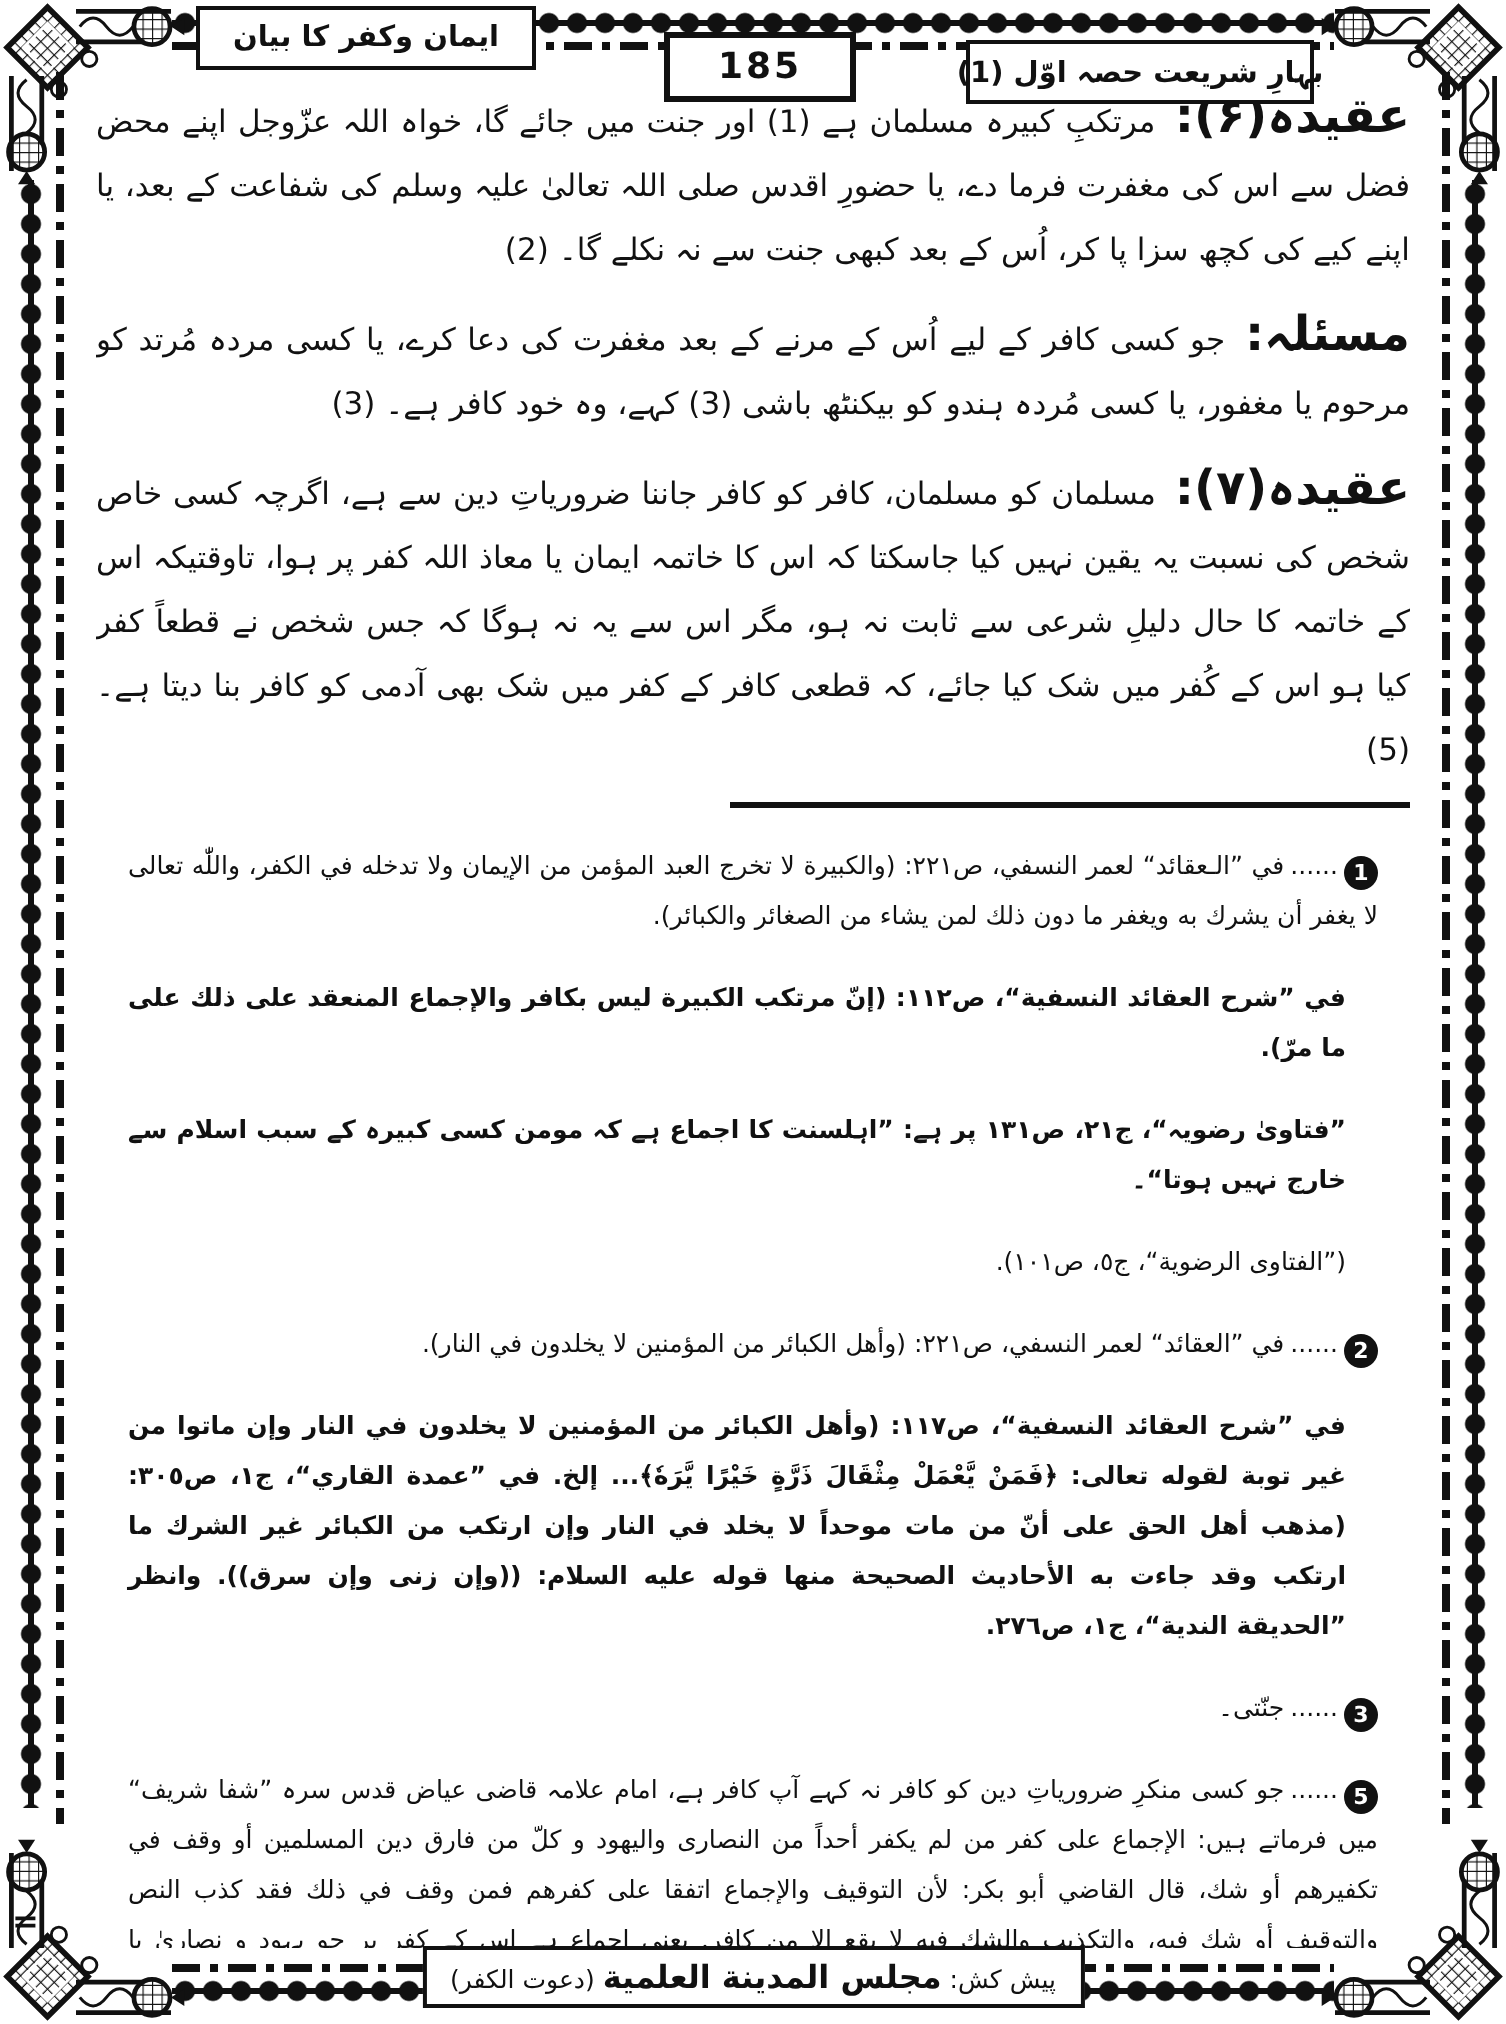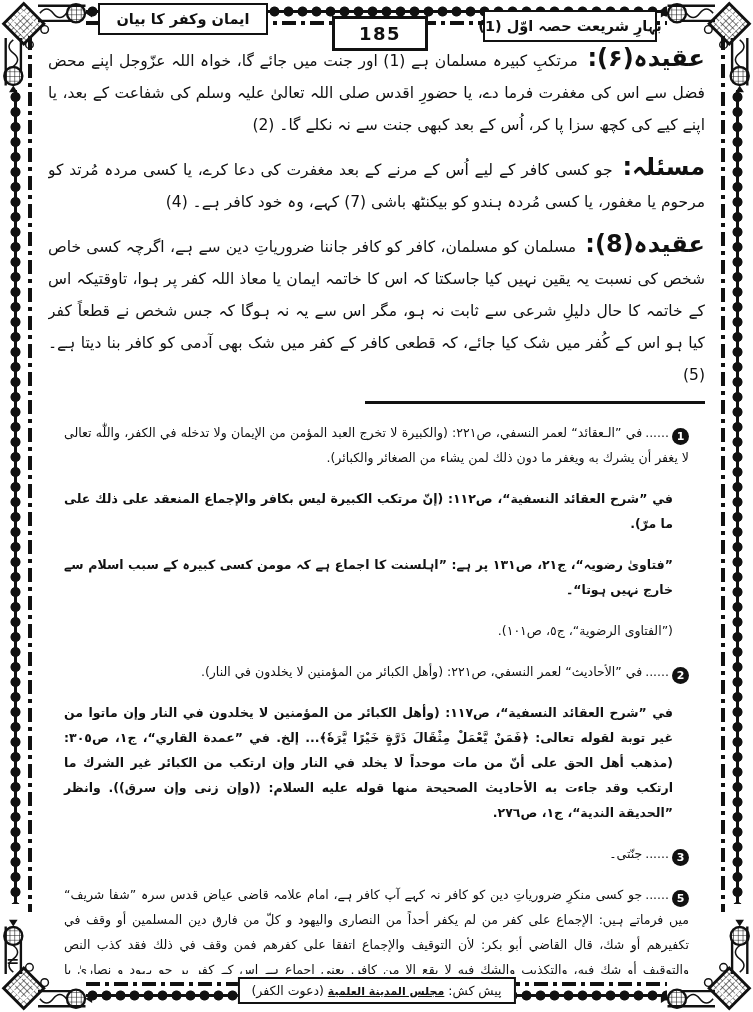--- a/index.html
+++ b/index.html
@@ -45,35 +45,35 @@
   .dashdot-v.left { left:28px; top:36px; bottom:100px; }
   .dashdot-v.right { right:28px; top:36px; bottom:100px; }
 
   
   .title-box {
     position:absolute; background:#fff; border:2.5px solid #111; z-index:3;
     display:flex; align-items:center; justify-content:center;
     font-weight:bold; font-size:14.5px; direction:rtl; white-space:nowrap;
   }
   .title-left  { left:98px; top:3px; width:166px; height:28px; }
-  .title-right { right:96px; top:10px; width:170px; height:28px; }
+  .title-right { right:96px; top:20px; width:170px; height:28px; }
   .page-num-box {
     position:absolute; left:332px; top:16px; width:90px; height:29px; z-index:3;
     background:#fff; border:3px solid #111;
     display:flex; align-items:center; justify-content:center;
     font-weight:bold; font-size:18px; letter-spacing:1.5px;
   }
 
   
   .footer-box {
     position:absolute; bottom:8px; left:50%; transform:translateX(-50%); z-index:3;
     background:#fff; border:2px solid #111; padding:4px 12px;
     font-size:12.5px; direction:rtl; white-space:nowrap;
   }
-  .footer-pub { font-weight:bold; font-size:11px;text-decoration:underline; }
+  .footer-pub { font-weight:bold; font-size:16px; }
 
   
   .content {
     position:absolute; top:42px; left:48px; right:48px; bottom:38px;
     direction:rtl; overflow:hidden; z-index:2;
   }
   .para { margin:0 0 10px; text-align:justify; font-size:15.5px; line-height:32px; }
   .lead { font-weight:bold; font-size:24px; padding-left:4px; }
 
   .separator { width:340px; height:2.5px; background:#111; margin:4px 0 10px auto; }
@@ -157,44 +157,44 @@
 
   <div class="content">
 
     <p class="para">
       <span class="lead">عقیدہ(۶):</span>
       <span>مرتکبِ کبیرہ مسلمان ہے (1) اور جنت میں جائے گا، خواہ اللہ عزّوجل اپنے محض فضل سے اس کی مغفرت فرما دے، یا حضورِ اقدس صلی اللہ تعالیٰ علیہ وسلم کی شفاعت کے بعد، یا اپنے کیے کی کچھ سزا پا کر، اُس کے بعد کبھی جنت سے نہ نکلے گا۔ (2)</span>
     </p>
 
     <p class="para">
       <span class="lead">مسئلہ:</span>
-      <span>جو کسی کافر کے لیے اُس کے مرنے کے بعد مغفرت کی دعا کرے، یا کسی مردہ مُرتد کو مرحوم یا مغفور، یا کسی مُردہ ہندو کو بیکنٹھ باشی (7) کہے، وہ خود کافر ہے۔ (4)</span>
+      <span>جو کسی کافر کے لیے اُس کے مرنے کے بعد مغفرت کی دعا کرے، یا کسی مردہ مُرتد کو مرحوم یا مغفور، یا کسی مُردہ ہندو کو بیکنٹھ باشی (3) کہے، وہ خود کافر ہے۔ (3)</span>
     </p>
 
     <p class="para">
-      <span class="lead">عقیدہ(8):</span>
+      <span class="lead">عقیدہ(۷):</span>
       <span>مسلمان کو مسلمان، کافر کو کافر جاننا ضروریاتِ دین سے ہے، اگرچہ کسی خاص شخص کی نسبت یہ یقین نہیں کیا جاسکتا کہ اس کا خاتمہ ایمان یا معاذ اللہ کفر پر ہوا، تاوقتیکہ اس کے خاتمہ کا حال دلیلِ شرعی سے ثابت نہ ہو، مگر اس سے یہ نہ ہوگا کہ جس شخص نے قطعاً کفر کیا ہو اس کے کُفر میں شک کیا جائے، کہ قطعی کافر کے کفر میں شک بھی آدمی کو کافر بنا دیتا ہے۔ (5)</span>
     </p>
 
     <div class="separator"></div>
 
     <div class="fn">
 
       <div class="footnote">
         <p class="fn-line">
           <span class="fn-badge">1</span><span class="fn-dots">......</span><span>في ”الـعقائد“ لعمر النسفي، ص٢٢١: (والكبيرة لا تخرج العبد المؤمن من الإيمان ولا تدخله في الكفر، واللّٰه تعالى لا يغفر أن يشرك به ويغفر ما دون ذلك لمن يشاء من الصغائر والكبائر).</span>
         </p>
         <p class="fn-line fn-sub"><span>في ”شرح العقائد النسفية“، ص١١٢: (إنّ مرتكب الكبيرة ليس بكافر والإجماع المنعقد على ذلك على ما مرّ).</span></p>
         <p class="fn-line fn-sub"><span>”فتاویٰ رضویہ“، ج۲۱، ص۱۳۱ پر ہے: ”اہلسنت کا اجماع ہے کہ مومن کسی کبیرہ کے سبب اسلام سے خارج نہیں ہوتا“۔</span></p>
         <p class="fn-line fn-cite"><span>(”الفتاوى الرضوية“، ج٥، ص١٠١).</span></p>
       </div>
 
       <div class="footnote">
         <p class="fn-line">
-          <span class="fn-badge">2</span><span class="fn-dots">......</span><span>في ”الأحاديث“ لعمر النسفي، ص٢٢١: (وأهل الكبائر من المؤمنين لا يخلدون في النار).</span>
+          <span class="fn-badge">2</span><span class="fn-dots">......</span><span>في ”العقائد“ لعمر النسفي، ص٢٢١: (وأهل الكبائر من المؤمنين لا يخلدون في النار).</span>
         </p>
         <p class="fn-line fn-sub"><span>في ”شرح العقائد النسفية“، ص١١٧: (وأهل الكبائر من المؤمنين لا يخلدون في النار وإن ماتوا من غير توبة لقوله تعالى: ﴿فَمَنْ يَّعْمَلْ مِثْقَالَ ذَرَّةٍ خَيْرًا يَّرَهٗ﴾... إلخ. في ”عمدة القاري“، ج١، ص٣٠٥: (مذهب أهل الحق على أنّ من مات موحداً لا يخلد في النار وإن ارتكب من الكبائر غير الشرك ما ارتكب وقد جاءت به الأحاديث الصحيحة منها قوله عليه السلام: ((وإن زنى وإن سرق)).  وانظر ”الحديقة الندية“، ج١، ص٢٧٦.</span></p>
       </div>
 
       <div class="footnote">
         <p class="fn-line">
           <span class="fn-badge">3</span><span class="fn-dots">......</span><span>جنّتی۔</span>
         </p>
       </div>
 

